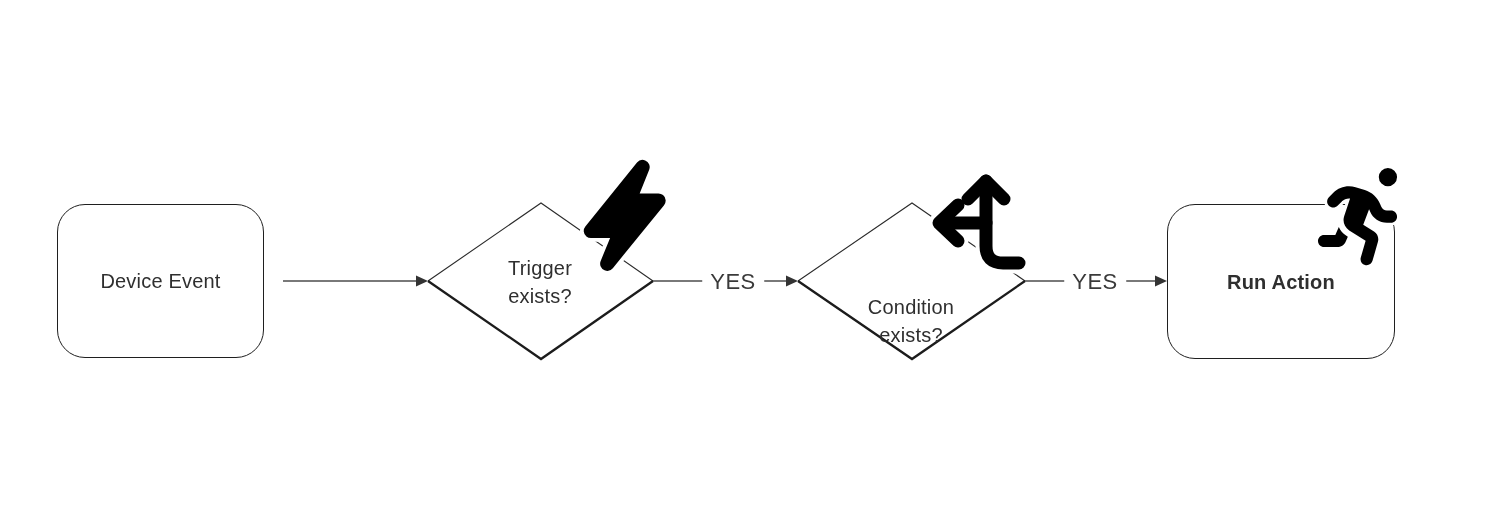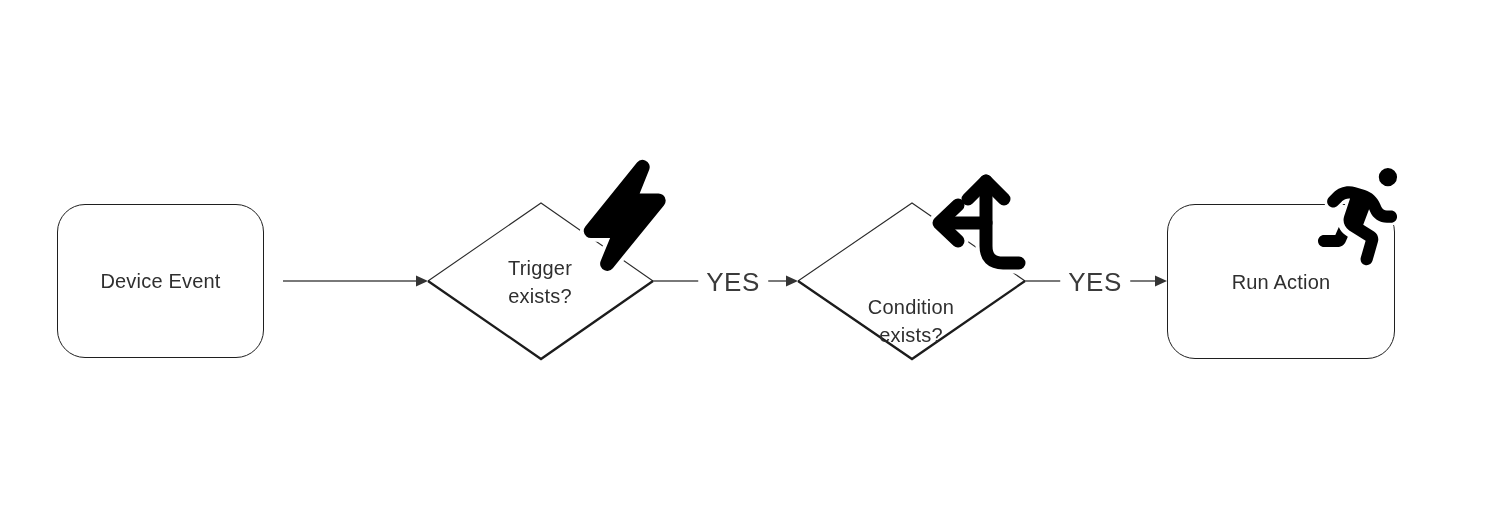--- a/index.html
+++ b/index.html
@@ -46,36 +46,36 @@
     display: flex;
     flex-direction: column;
     align-items: center;
     justify-content: center;
   }
   .edge-label {
     position: absolute;
     transform: translate(-50%, -50%);
     background: #ffffff;
     color: #3a3a3a;
-    font-size: 26px;
+    font-size: 22px;
     letter-spacing: 0.5px;
     padding: 0 8px;
     line-height: 26px;
   }
 </style>
 </head>
 <body>
 
 <div class="canvas">
 
   <div class="node rect-node" style="left:57px; top:204px; width:207px; height:154px;">
     <span class="node-label">Device Event</span>
   </div>
 
-  <div class="node rect-node" style="left:1167px; top:204px; width:228px; height:155px;">
+  <div class="node rect-node" style="left:1167px; top:204px; width:228px; height:155px;font-weight:bold;">
     <span class="node-label">Run Action</span>
   </div>
 
   <svg class="overlay" width="1485" height="523" viewBox="0 0 1485 523">
 
     <g>
       <polygon points="541,203 653,281 541,359 428,281" fill="#ffffff" stroke="none"></polygon>
       <path d="M428 281 L541 203 L653 281" fill="none" stroke="#2a2a2a" stroke-width="1.1"></path>
       <path d="M653 281 L541 359 L428 281" fill="none" stroke="#1c1c1c" stroke-width="2.3"></path>
     </g>

